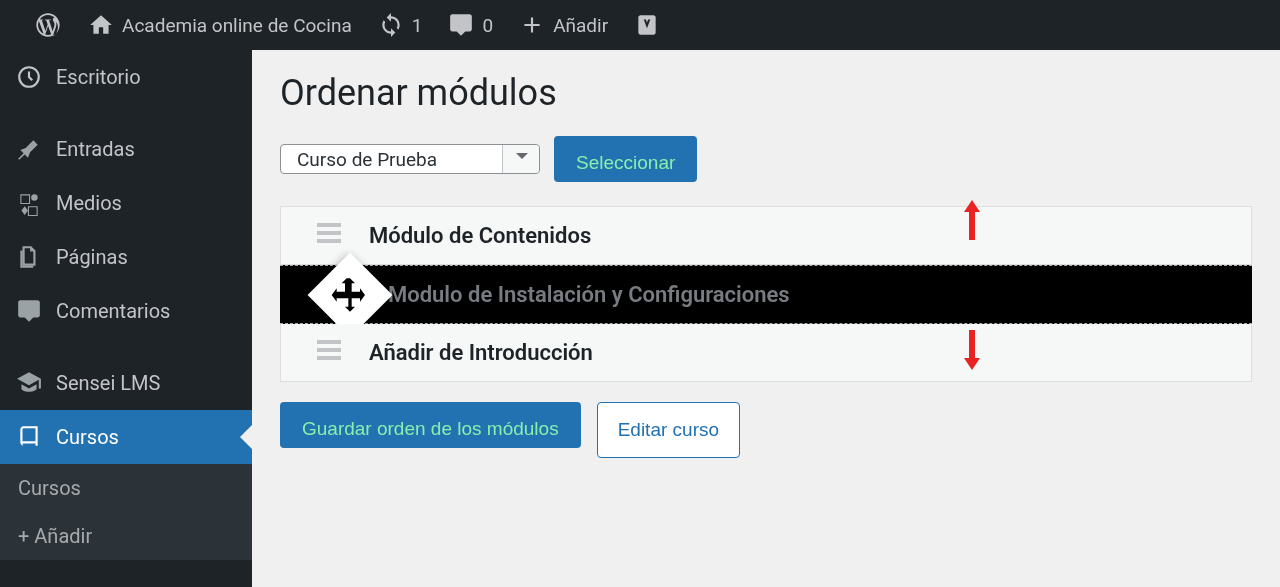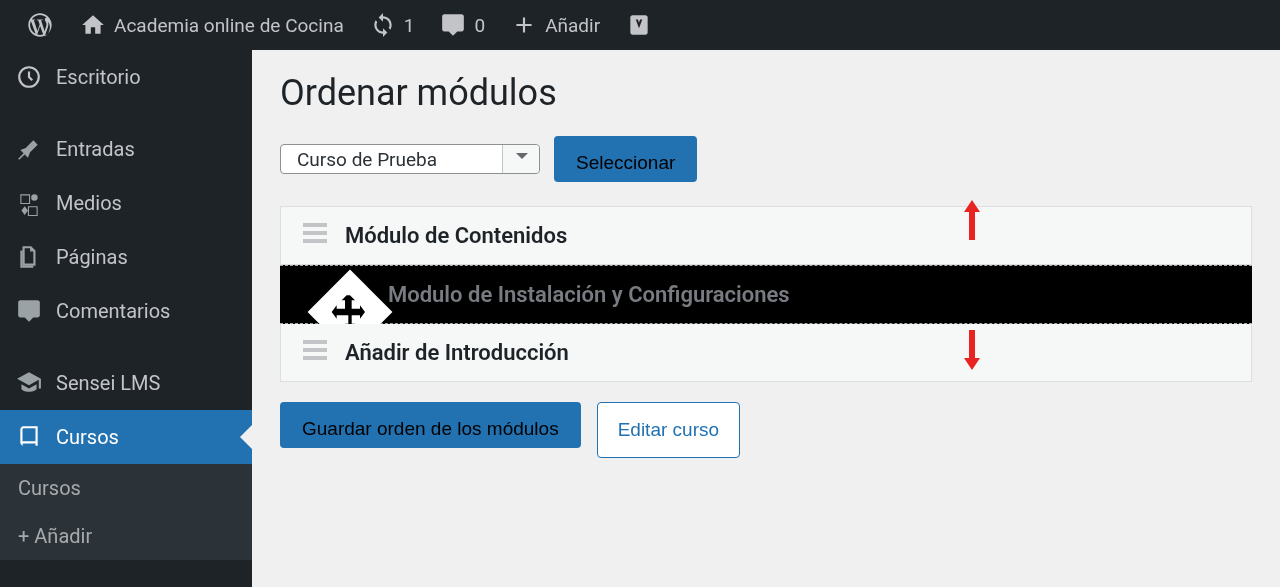--- a/index.html
+++ b/index.html
@@ -8,21 +8,21 @@
   background: #f0f0f1;
   width: 1280px;
   height: 587px;
   overflow: hidden;
 }
 .admin-bar {
   background: #1d2327;
   height: 50px;
   display: flex;
   align-items: flex-end;
-  padding: 0 14px;
+  padding: 0 22px;
   color: #c3c4c7;
   font-size: 19px;
   gap: 2px;
 }
 .admin-bar-item {
   display: flex;
   align-items: center;
   padding: 0 12px;
   height: 100%;
   cursor: pointer;
@@ -98,21 +98,21 @@
   position: absolute;
   right: 11px;
   top: 50%;
   transform: translateY(-50%);
   border: 6px solid transparent;
   border-top-color: #646970;
   z-index: 2;
 }
 .btn-primary {
   background: #2271b1;
-  color: #000000;
+  color: #86efac;
   border: none;
   height: 46px;
   padding: 16px 22px;
   font-size: 19px;
   border-radius: 4px;
   cursor: pointer;
 }
 .btn-secondary {
   background: #fff;
   color: #2271b1;
@@ -121,23 +121,23 @@
   padding: 0 20px;
   font-size: 19px;
   border-radius: 4px;
   cursor: pointer;
 }
 .modules-list { margin-bottom: 20px; }
 .module-row {
   background: #f6f7f7;
   border: 1px solid #dedede;
   display: flex;
-  align-items: flex-start;
-  padding: 16px 22px;
-  gap: 18px;
+  align-items: center;
+  padding: 16px 36px;
+  gap: 28px;
   font-size: 22px;
   font-weight: 600;
   color: #1d2327;
   cursor: move;
   position: relative;
 }
 .module-row + .module-row { border-top: none; }
 .drag-handle svg { width: 24px; height: 20px; fill: #c3c4c7; }
 .module-row.dragging {
   background: #000000;

